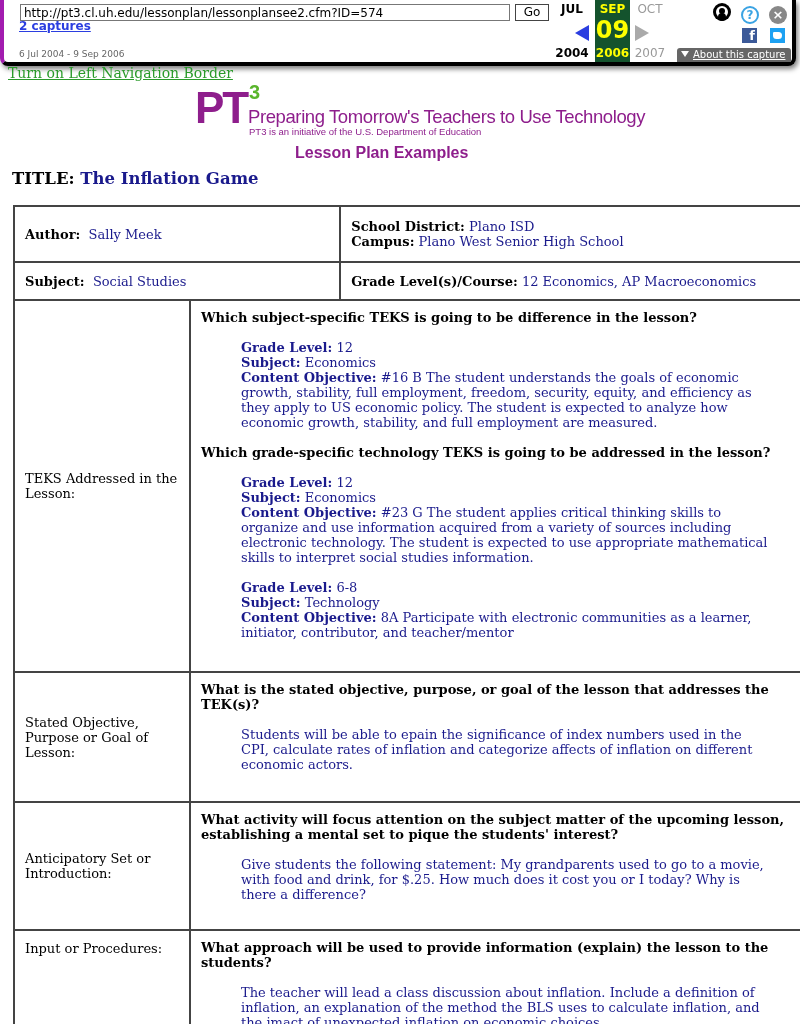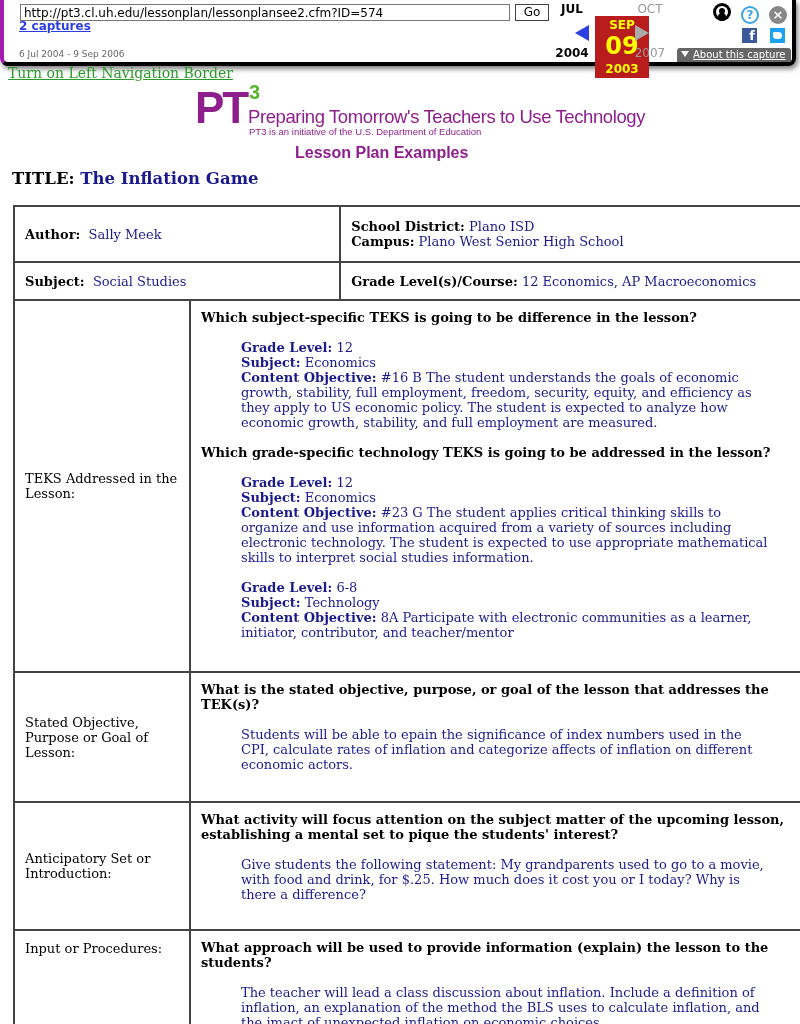--- a/index.html
+++ b/index.html
@@ -27,21 +27,21 @@
   }
   .wm-captures {
     position: absolute; left: 15px; top: 19px; font-size: 12px; font-weight: bold;
     color: #2b3ee0; text-decoration: underline;
   }
   .wm-range { position: absolute; left: 15px; top: 49px; font-size: 9px; color: #666; }
   .wm-col { position: absolute; top: 0; width: 36px; height: 62px; text-align: center; font-weight: bold; }
   .wm-month { font-size: 12px; line-height: 16px; margin-top: 1px; }
   .wm-year { position: absolute; bottom: 2px; left: 0; right: 0; font-size: 12px; line-height: 14px; }
   #wm-jul { left: 550px; color: #000; }
-  #wm-sep { left: 591px; width: 54px; background: #b91c1c; color: #ff0; margin-top: 16px; }
+  #wm-sep { left: 591px; width: 35px; background: #14532d; color: #ff0; }
   #wm-oct { left: 628px; color: #999; font-weight: normal; }
   .wm-day { font-size: 24px; line-height: 26px; color: #ff0; font-weight: bold; }
   .wm-arrow-left {
     position: absolute; left: 571px; top: 25px; width: 0; height: 0;
     border-top: 8px solid transparent; border-bottom: 8px solid transparent; border-right: 14px solid #2b3ee0;
   }
   .wm-arrow-right {
     position: absolute; left: 631px; top: 25px; width: 0; height: 0;
     border-top: 8px solid transparent; border-bottom: 8px solid transparent; border-left: 14px solid #aaa;
   }
@@ -103,21 +103,21 @@
   <div class="wm-range">6 Jul 2004 - 9 Sep 2006</div>
 
   <div class="wm-col" id="wm-jul">
     <div class="wm-month">JUL</div>
     <div class="wm-year">2004</div>
   </div>
   <span class="wm-arrow-left"></span>
   <div class="wm-col" id="wm-sep">
     <div class="wm-month">SEP</div>
     <div class="wm-day">09</div>
-    <div class="wm-year">2003</div>
+    <div class="wm-year">2006</div>
   </div>
   <span class="wm-arrow-right"></span>
   <div class="wm-col" id="wm-oct">
     <div class="wm-month">OCT</div>
     <div class="wm-year">2007</div>
   </div>
 
   <span class="wm-icon wm-user"></span>
   <span class="wm-icon wm-help">?</span>
   <span class="wm-icon wm-close">×</span>

